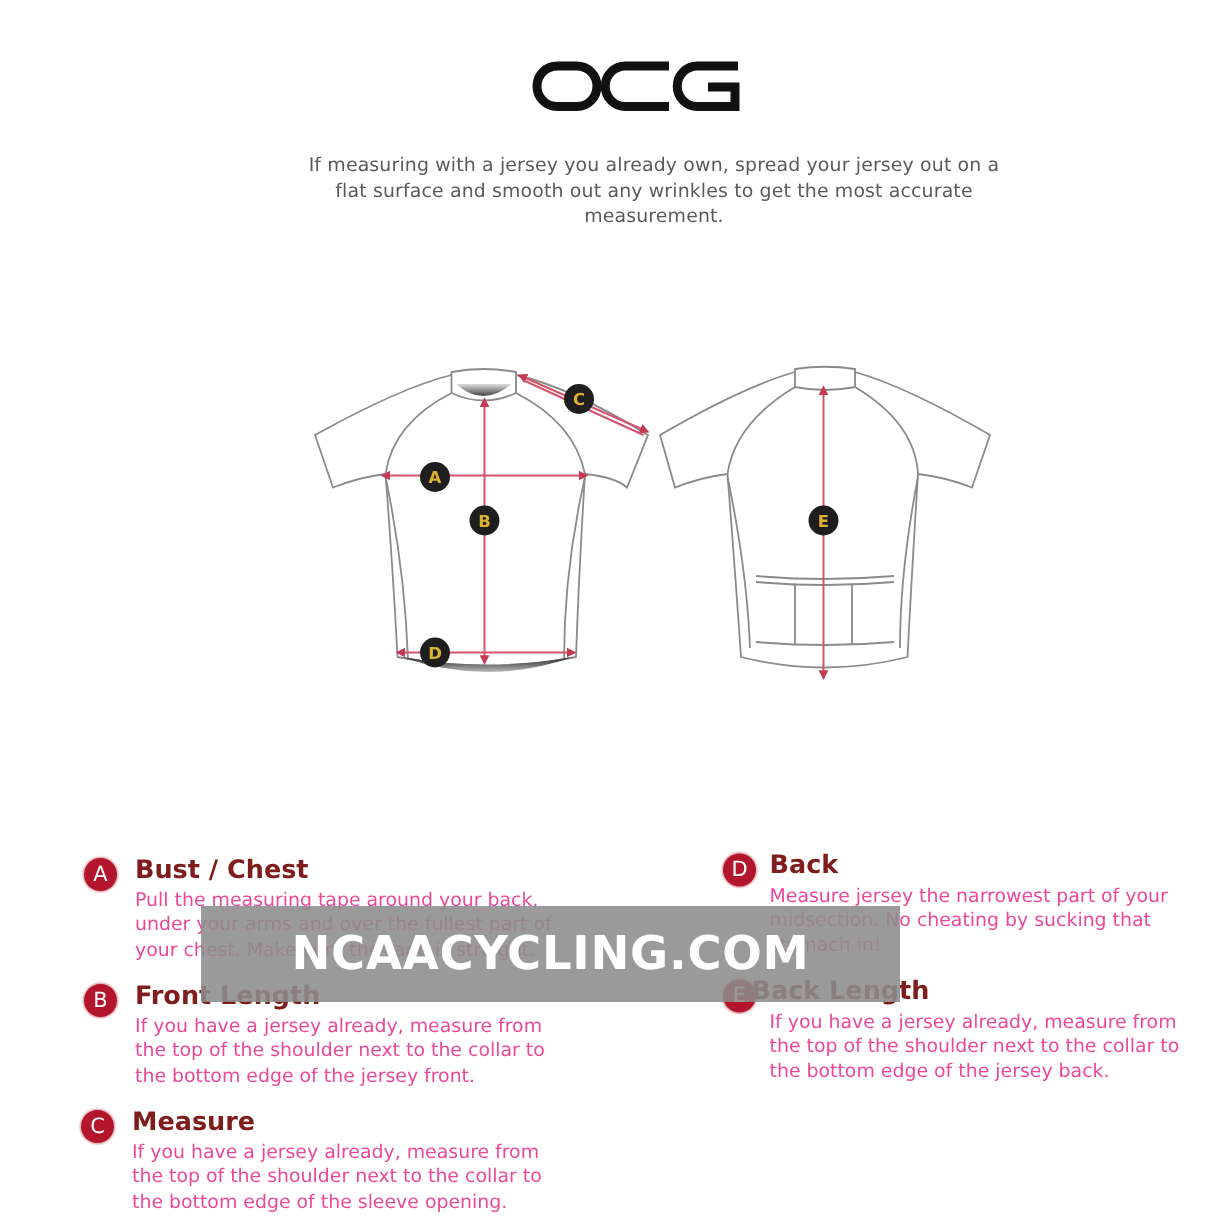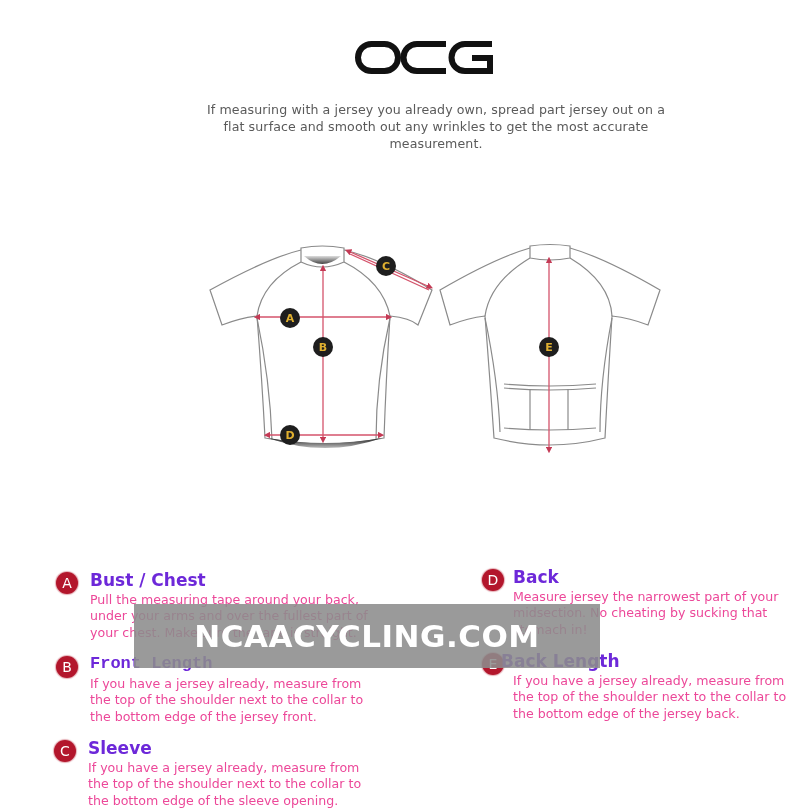--- a/index.html
+++ b/index.html
@@ -16,21 +16,21 @@
     .diagram { position: absolute; left: 0; top: 0; width: 812px; height: 812px; pointer-events: none; }
 
     .item { position: absolute; }
     .badge {
       position: absolute; width: 22px; height: 22px; border-radius: 50%;
       background: #b3162c; color: #fff; font-size: 14px; line-height: 22px;
       text-align: center; box-shadow: 0 0 1px 1px rgba(179,22,44,0.35);
       font-family: "DejaVu Sans", sans-serif;
     }
     .item-title {
-      position: absolute; font-weight: bold; color: #6d28d9; font-size: 17px;
+      position: absolute; font-weight: bold; color: #7f1d1d; font-size: 17px;
       line-height: 20px; white-space: nowrap;
     }
     .item-desc {
       position: absolute; color: #ec4899; font-size: 12.6px; line-height: 16.4px;
       white-space: pre-line;
     }
 
     .watermark {
       position: absolute; left: 134px; top: 604px; width: 466px; height: 64px;
       background: rgba(140,140,140,0.88);
@@ -45,21 +45,21 @@
 <svg class="logo" viewBox="0 0 142 40">
   <title>OCG</title>
 
   <rect x="4" y="6" width="40" height="27" rx="13.5" ry="13.5" fill="none" stroke="#111" stroke-width="6"></rect>
 
   <path d="M92 6 H63 a13.5 13.5 0 0 0 0 27 H92" fill="none" stroke="#111" stroke-width="6"></path>
 
   <path d="M138 6 H111 a13.5 13.5 0 0 0 0 27 H136 V20 H118" fill="none" stroke="#111" stroke-width="6"></path>
 </svg>
 
-<div class="intro">If measuring with a jersey you already own, spread part jersey out on a flat surface and smooth out any wrinkles to get the most accurate measurement.</div>
+<div class="intro">If measuring with a jersey you already own, spread your jersey out on a flat surface and smooth out any wrinkles to get the most accurate measurement.</div>
 
 <svg class="diagram" viewBox="0 0 812 812">
   <defs>
     <linearGradient id="hem" x1="0" y1="0" x2="0" y2="1">
       <stop offset="0" stop-color="#222"></stop>
       <stop offset="1" stop-color="#bbb"></stop>
     </linearGradient>
     <linearGradient id="collarIn" x1="0" y1="0" x2="0" y2="1">
       <stop offset="0" stop-color="#ddd"></stop>
       <stop offset="1" stop-color="#444"></stop>
@@ -138,29 +138,29 @@
 <div class="item" style="left:56px; top:570px;">
   <div class="badge" style="left:0; top:2px;">A</div>
   <div class="item-title" style="left:34px; top:0;">Bust / Chest</div>
   <div class="item-desc" style="left:34px; top:22px; width:320px;">Pull the measuring tape around your back,
 under your arms and over the fullest part of
 your chest. Make sure the tape is straight.</div>
 </div>
 
 <div class="item" style="left:56px; top:654px;">
   <div class="badge" style="left:0; top:2px;">B</div>
-  <div class="item-title" style="left:34px; top:0;font-family:Liberation Mono, monospace;">Front Length</div>
+  <div class="item-title" style="left:34px; top:0;">Front Length</div>
   <div class="item-desc" style="left:34px; top:22px; width:320px;">If you have a jersey already, measure from
 the top of the shoulder next to the collar to
 the bottom edge of the jersey front.</div>
 </div>
 
 <div class="item" style="left:54px; top:738px;">
   <div class="badge" style="left:0; top:2px;">C</div>
-  <div class="item-title" style="left:34px; top:0;">Sleeve</div>
+  <div class="item-title" style="left:34px; top:0;">Measure</div>
   <div class="item-desc" style="left:34px; top:22px; width:320px;">If you have a jersey already, measure from
 the top of the shoulder next to the collar to
 the bottom edge of the sleeve opening.</div>
 </div>
 
 <div class="item" style="left:482px; top:567px;">
   <div class="badge" style="left:0; top:2px;">D</div>
   <div class="item-title" style="left:31px; top:0;">Back</div>
   <div class="item-desc" style="left:31px; top:22px; width:300px;">Measure jersey the narrowest part of your
 midsection. No cheating by sucking that

